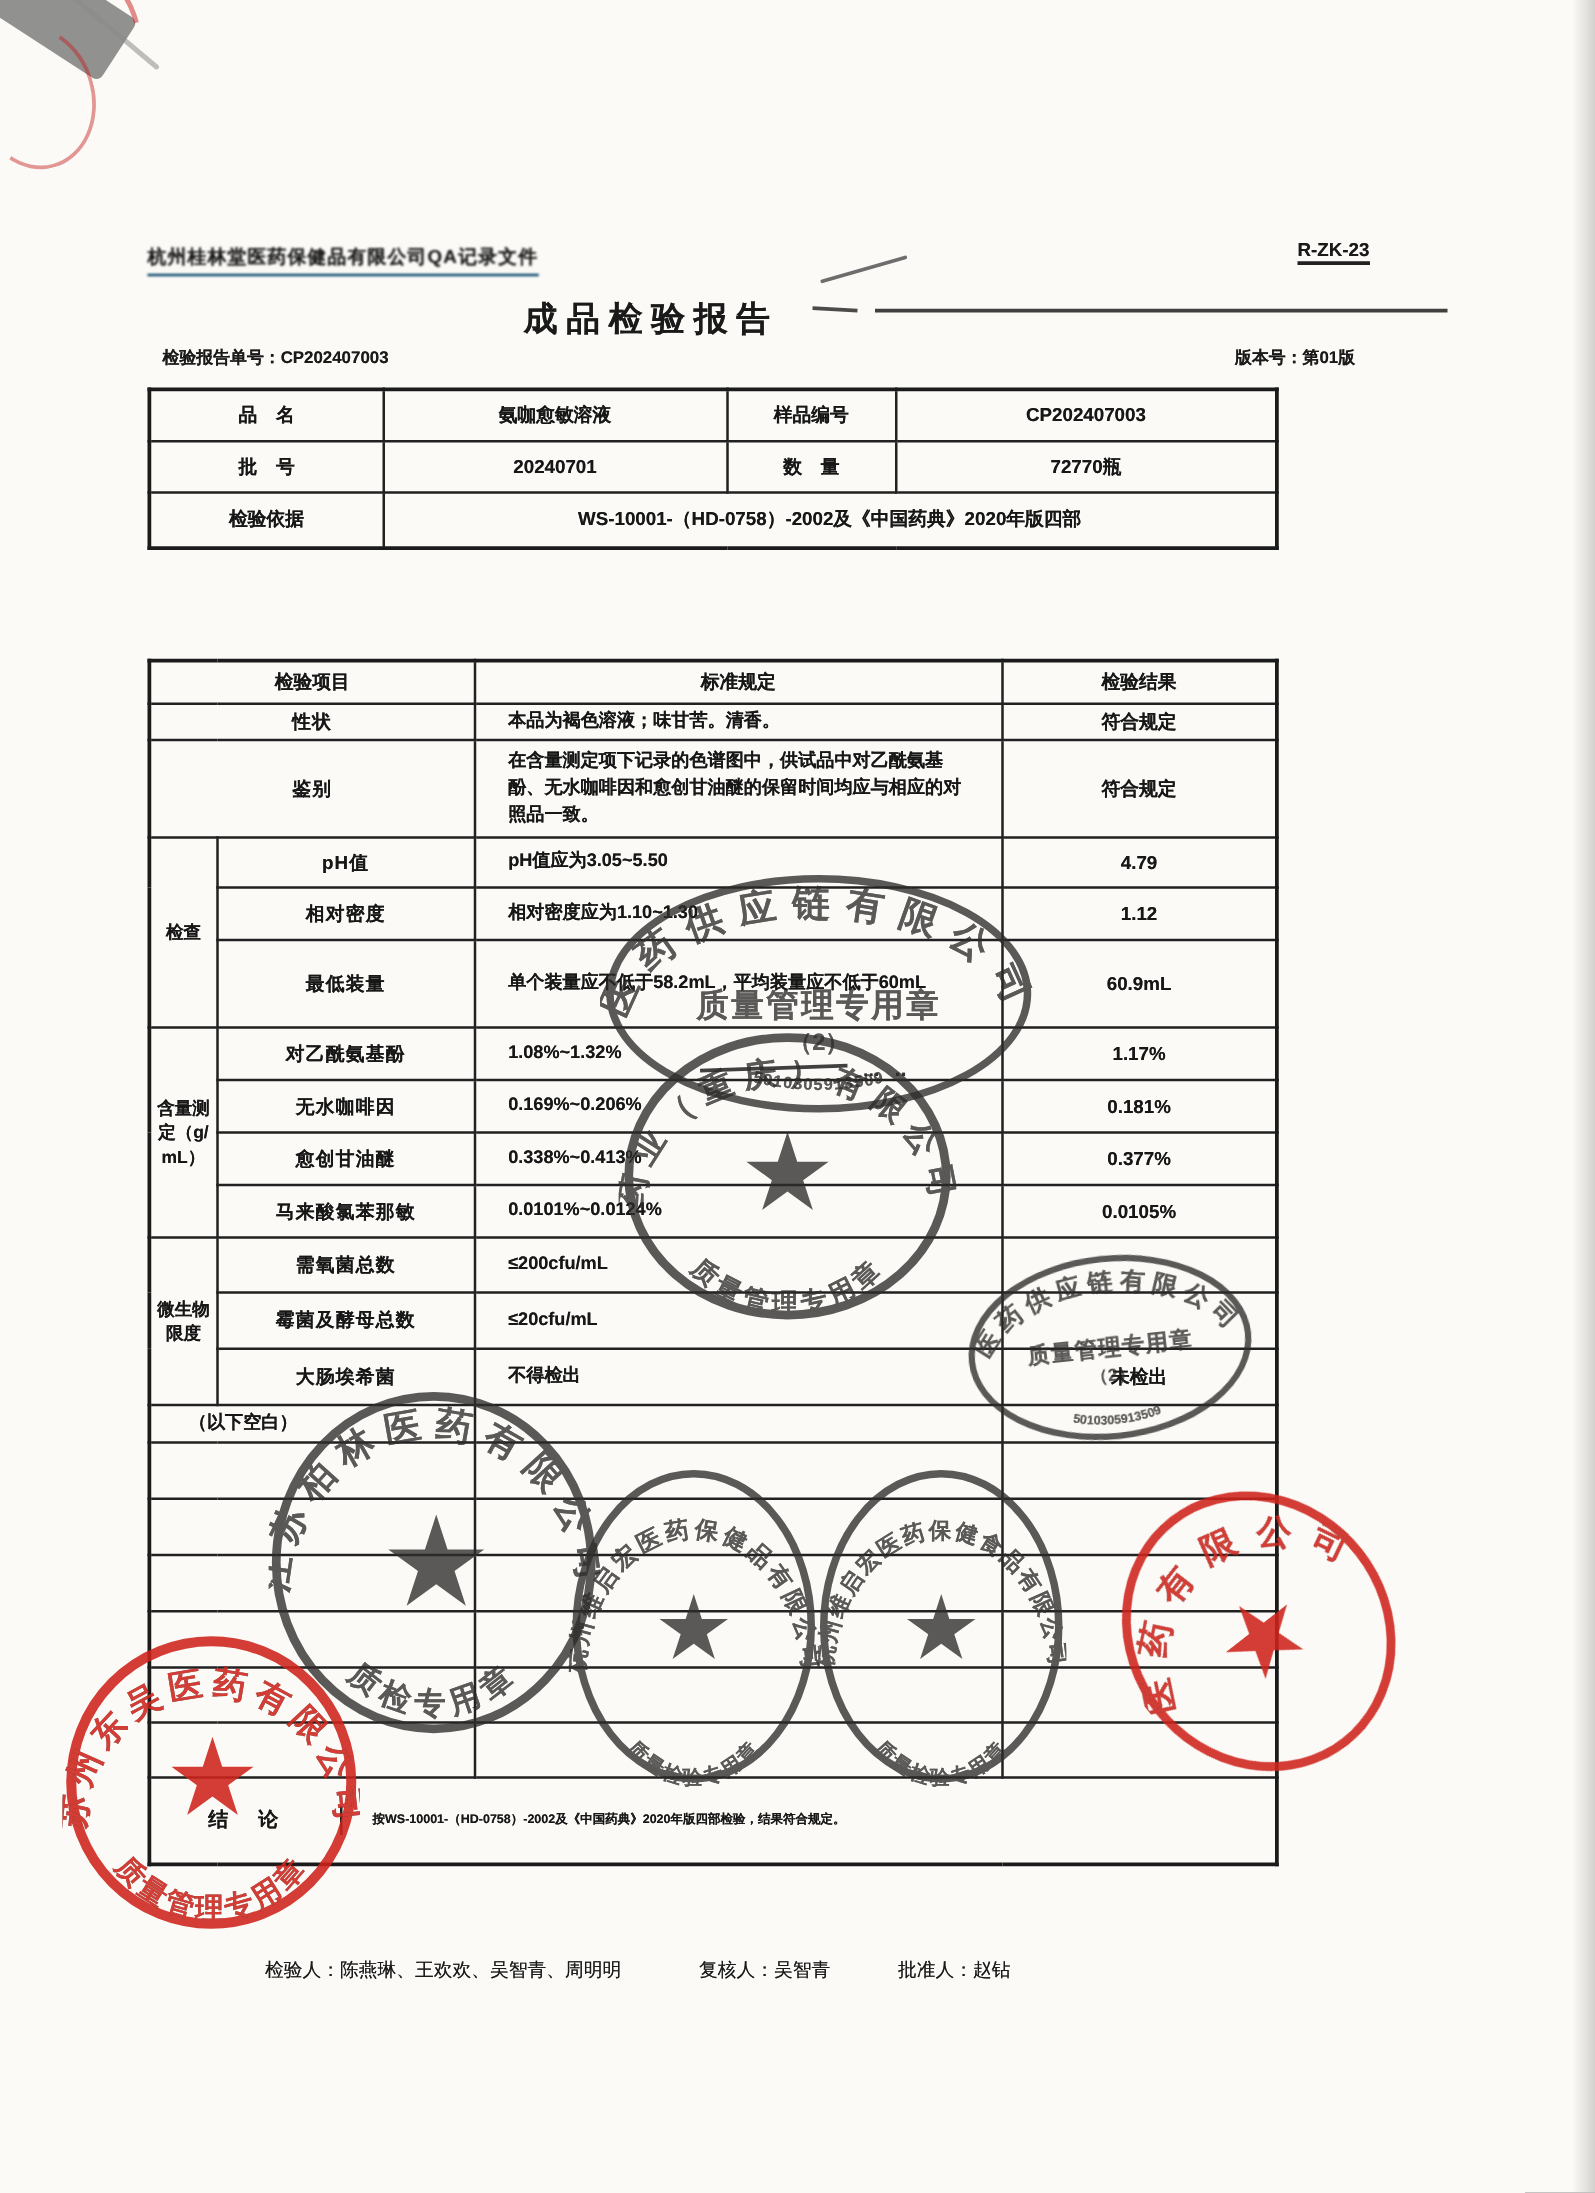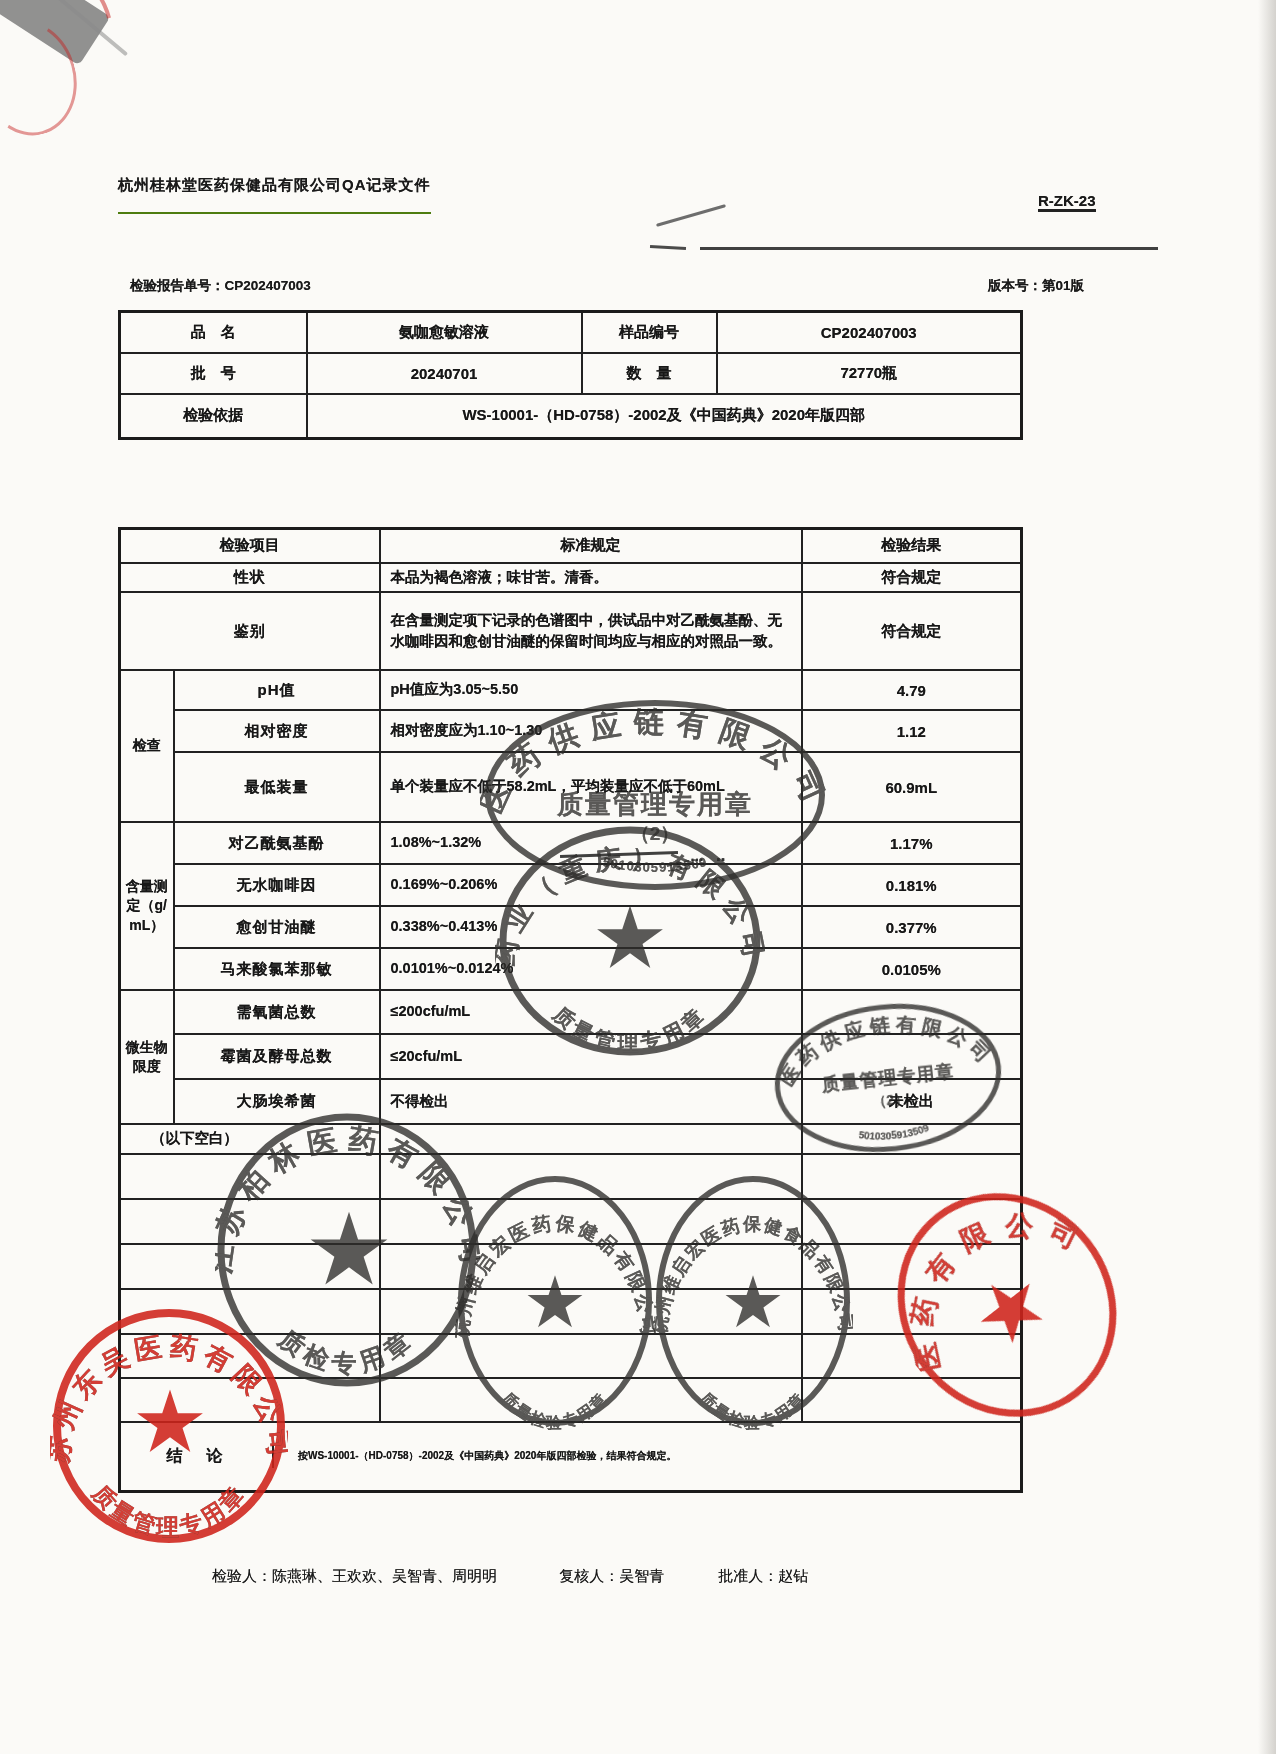--- a/index.html
+++ b/index.html
@@ -1,41 +1,41 @@
 <!DOCTYPE html>
 <html><head>
 <meta charset="utf-8">
 <style>
   html,body{margin:0;padding:0;background:#9a9a9a;}
   .page{position:relative;width:1276px;height:1754px;background:#fbfaf7;overflow:hidden;
         font-family:"Liberation Sans","DejaVu Sans",sans-serif;color:#1a1a1a;}
   .ink{text-shadow:0 0 .5px rgba(25,25,25,.75);}
 
   
-  .hdr-left{position:absolute;left:118px;top:176px;font-size:15px;font-weight:700;
-            border-bottom:2px solid #4d7c0f;padding-bottom:17px;letter-spacing:1px;filter:blur(.7px);}
+  .hdr-left{position:absolute;left:118px;top:196px;font-size:15px;font-weight:700;
+            border-bottom:2px solid #0c4a6e;padding-bottom:4px;letter-spacing:1px;filter:blur(.7px);}
   .hdr-code{position:absolute;left:1038px;top:192px;font-size:15px;font-weight:700;
             border-bottom:3px solid #222;filter:blur(.6px);}
   .hdr-line{position:absolute;left:700px;top:247px;width:458px;height:3px;background:#2b2b2b;opacity:.9;}
   .hdr-dash{position:absolute;left:650px;top:246px;width:36px;height:3px;background:#2b2b2b;transform:rotate(3deg);opacity:.85;}
   .pen-mark{position:absolute;left:655px;top:214px;width:72px;height:3px;background:#4a4a4a;
             transform:rotate(-16deg);border-radius:3px;opacity:.8;}
   .title{position:absolute;left:0;top:237px;width:1042px;text-align:center;
          font-size:27px;font-weight:700;letter-spacing:7px;filter:blur(.3px);}
   .rpt-no{position:absolute;left:130px;top:277px;font-size:13.5px;font-weight:700;filter:blur(.4px);}
   .version{position:absolute;left:988px;top:277px;font-size:13.5px;font-weight:700;filter:blur(.5px);}
 
   
   table{border-collapse:collapse;table-layout:fixed;position:absolute;background:transparent;
         border:3px solid #1b1b1b;filter:blur(.25px);}
   td{border:2px solid #212121;font-weight:700;text-align:center;font-size:15px;padding:2px 4px;
      vertical-align:middle;color:#171717;}
   .t1{left:118px;top:310px;width:902px;}
   .t2{left:118px;top:527px;width:902px;}
-  .spec{text-align:left;padding:3px 10px;font-size:14.5px;line-height:1.5;}
+  .spec{text-align:left;padding:3px 26px;font-size:14.5px;line-height:1.5;}
   .grp{padding:12px 1px;font-size:14px;word-break:break-all;line-height:1.4;}
   .itm{letter-spacing:1px;}
   .concl{display:flex;height:100%;align-items:stretch;}
   .concl-label{width:151px;border-right:2px solid #212121;display:flex;align-items:center;
                justify-content:center;letter-spacing:4px;font-weight:700;font-size:16px;}
   .concl-text{flex:1;display:flex;align-items:center;padding:4px 24px;text-align:left;
               font-size:10px;font-weight:700;line-height:1.45;}
 
   
   .strike1{position:absolute;left:560px;top:853px;width:118px;height:2.6px;background:#1e1e1e;
@@ -77,20 +77,21 @@
   <div class="red-scribble1"></div>
   <div class="red-scribble2"></div>
   <div class="gray-streak"></div>
   <div class="right-smudge"></div>
 
   <div class="hdr-left">杭州桂林堂医药保健品有限公司QA记录文件</div>
   <div class="hdr-code">R-ZK-23</div>
   <div class="hdr-dash"></div>
   <div class="hdr-line"></div>
   <div class="pen-mark"></div>
+  <div class="title">成品检验报告</div>
   <div class="rpt-no">
     <span>检验报告单号：</span><span>CP202407003</span>
   </div>
   <div class="version">
     <span>版本号：</span><span>第01版</span>
   </div>
 
   <table class="t1">
     <colgroup>
         <col style="width:187px">

